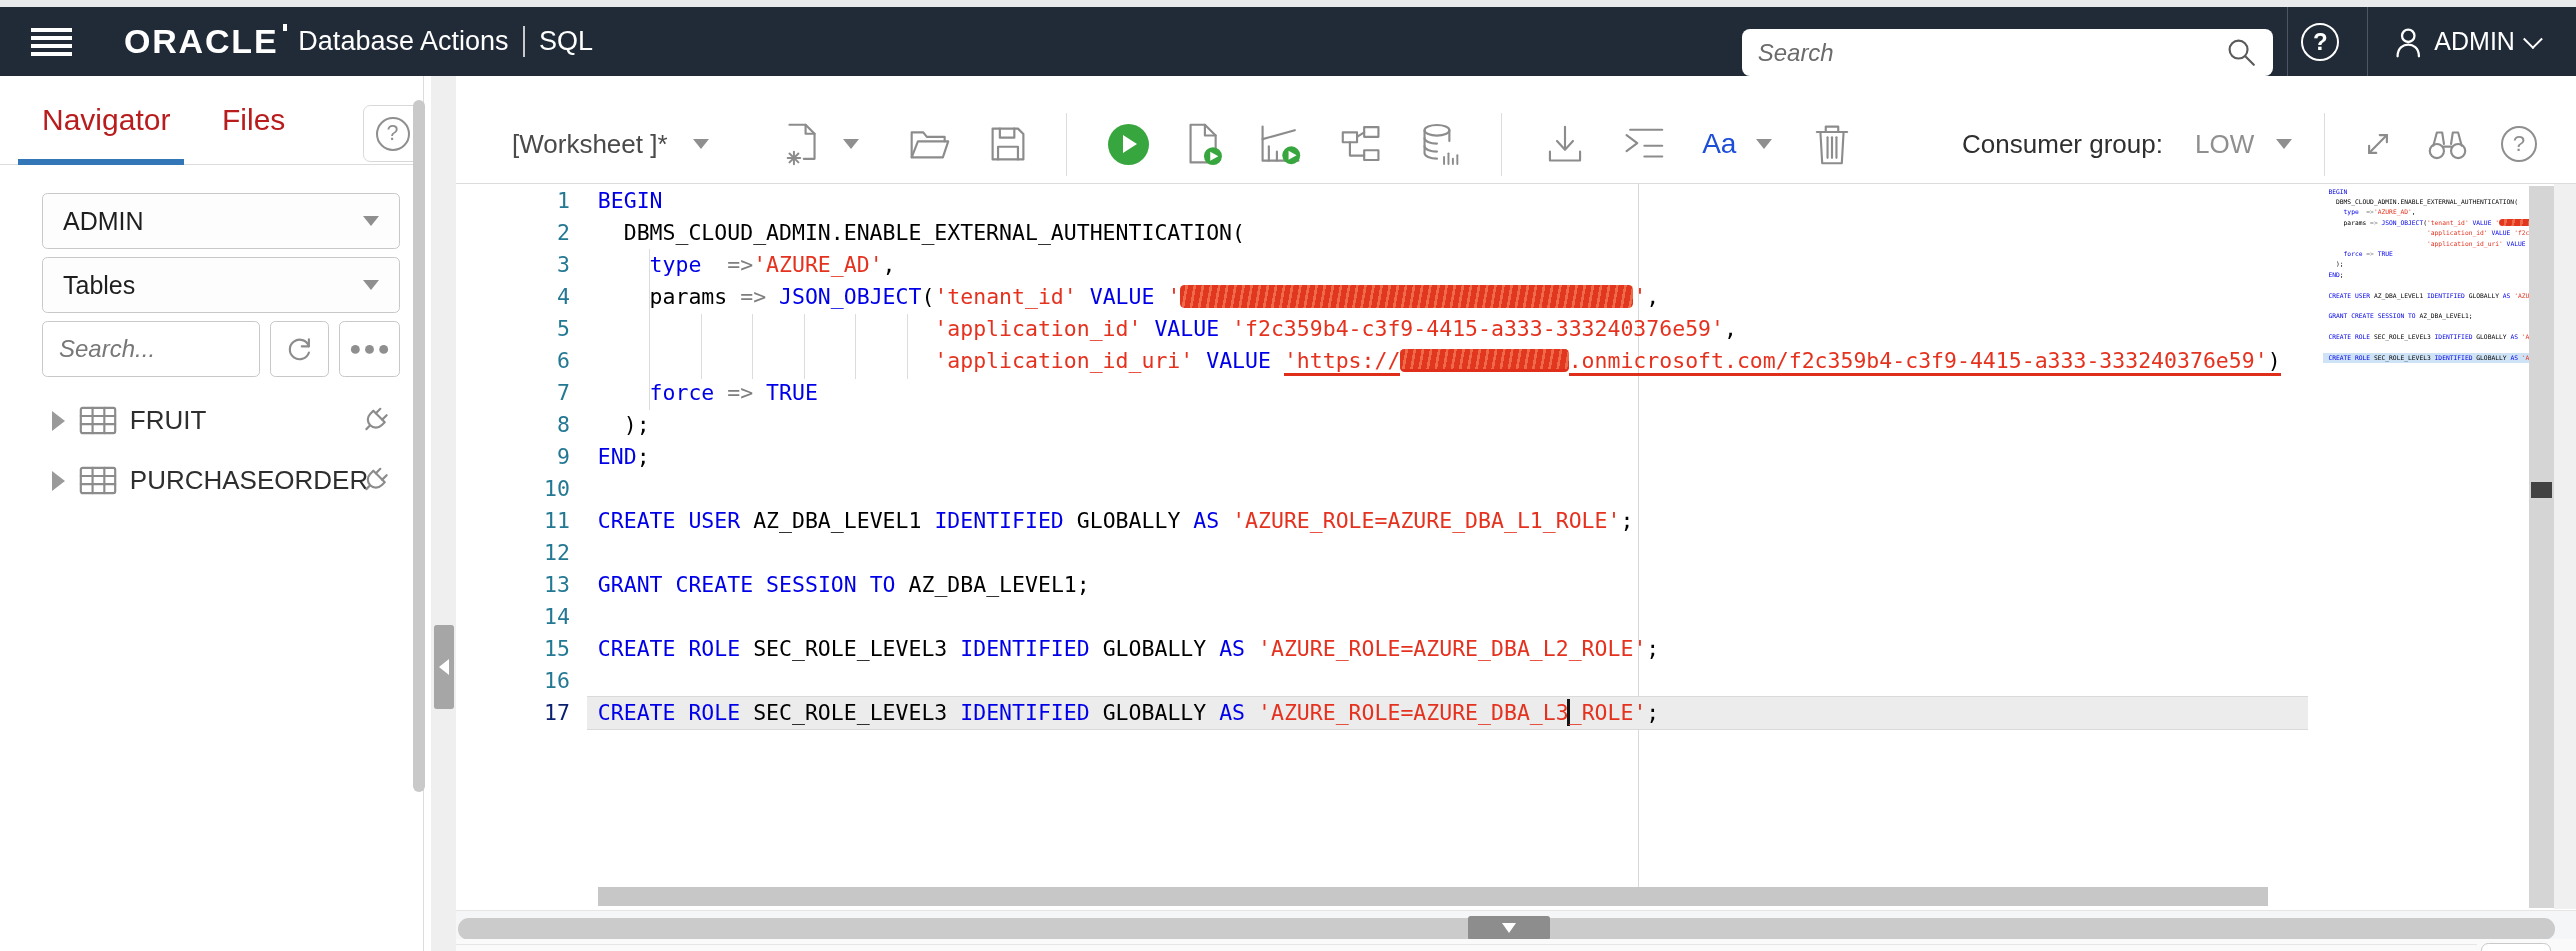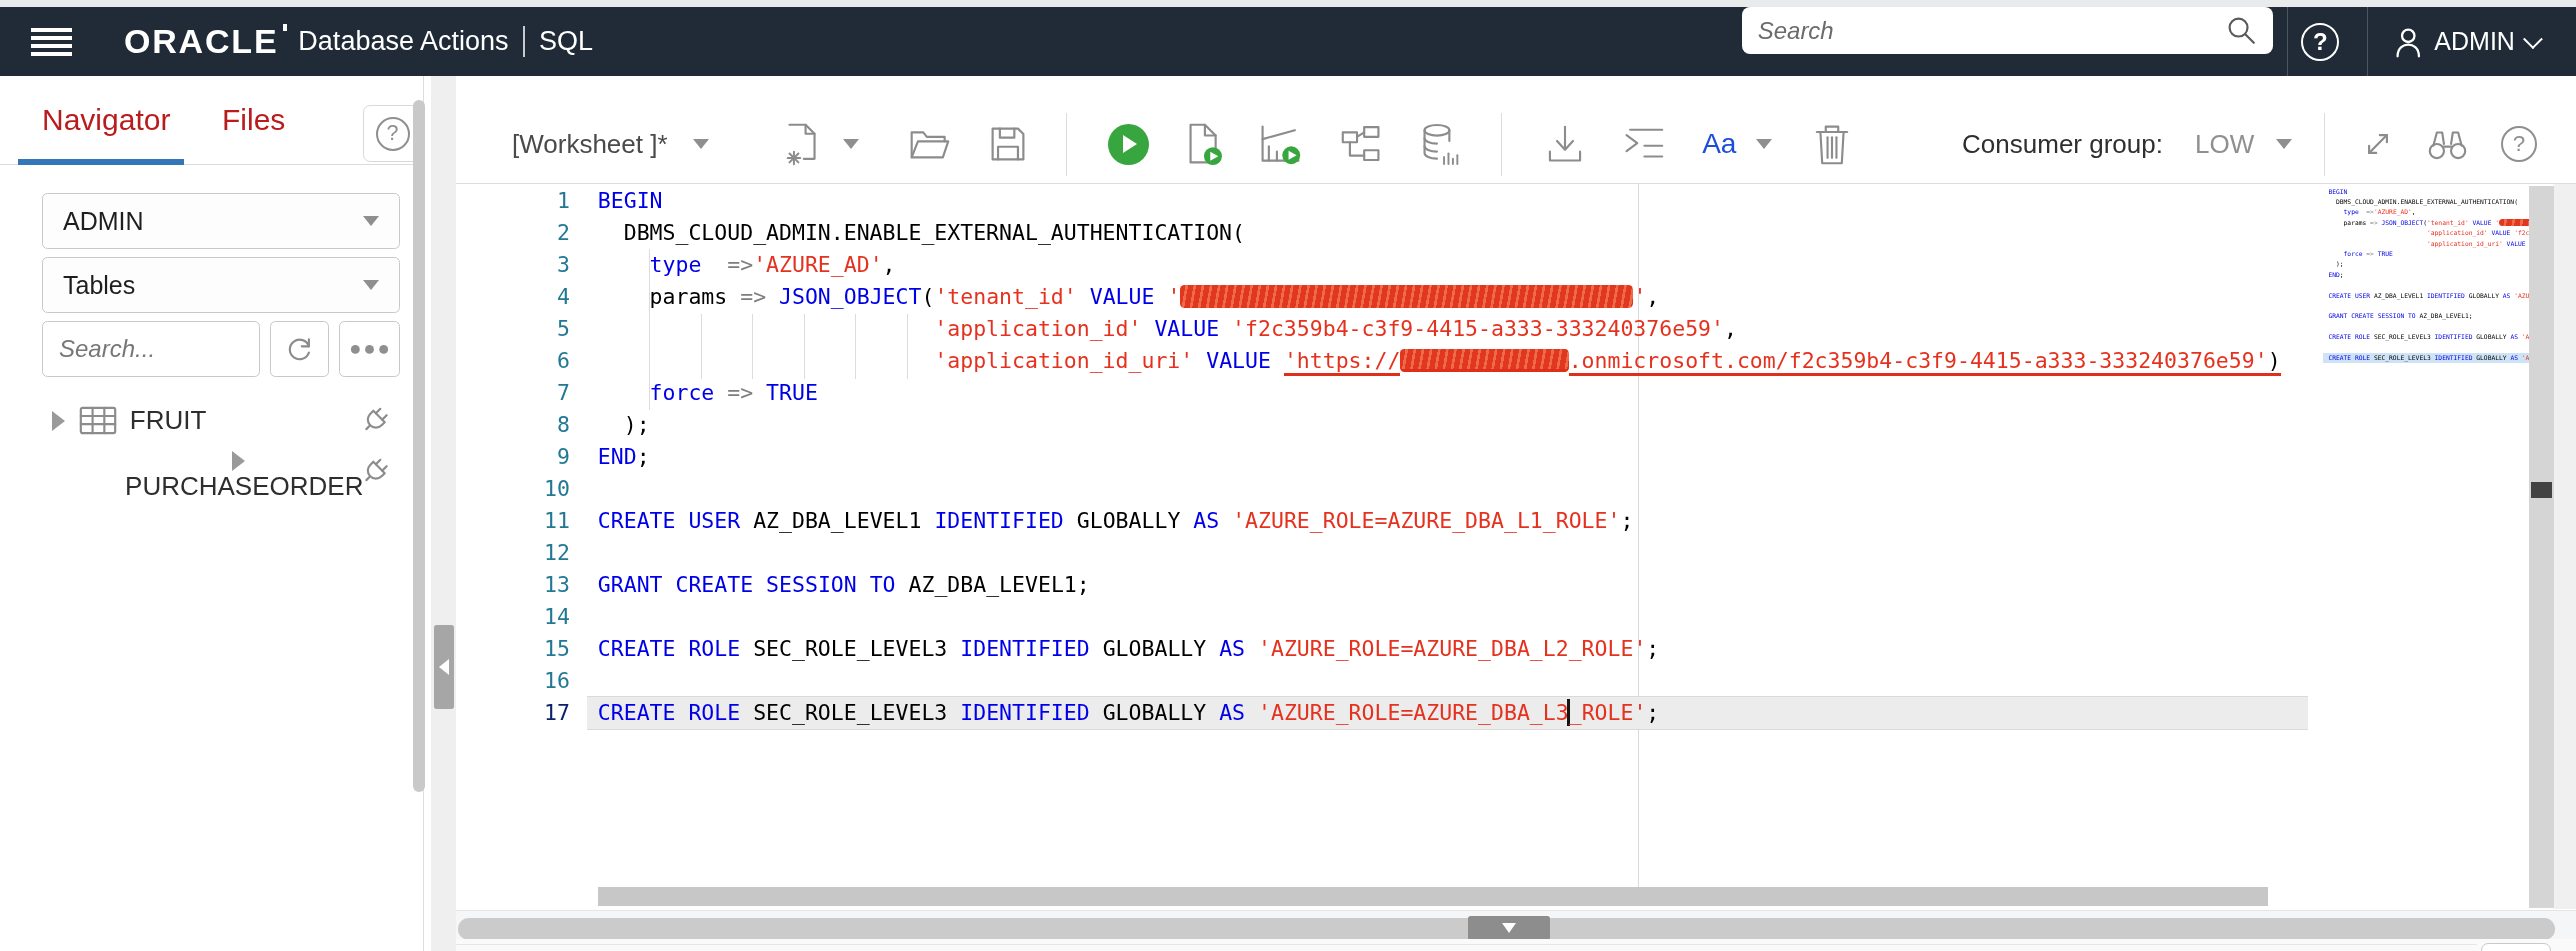--- a/index.html
+++ b/index.html
@@ -11,21 +11,21 @@
   .top-strip { position:absolute; left:0; top:0; width:2576px; height:7.2px; background:#e8eaec; }
   .app-header { position:absolute; left:0; top:7.2px; width:2576px; height:69px;
                 background:#202b37; color:#fff; display:flex; align-items:center; }
   .hamburger { width:41px; height:28px; margin-left:31px; cursor:pointer;
                background:repeating-linear-gradient(to bottom,#fff 0 4px,transparent 4px 8px); }
   .brand { margin-left:52px; font-size:34px; font-weight:700; letter-spacing:1.8px; position:relative; }
   .brand-mark { position:absolute; right:-9px; top:1.8px; width:4.5px; height:7.2px; background:#fff; }
   .app-title { margin-left:20px; font-size:27px; font-weight:400; }
   .title-divider { width:1.8px; height:30.5px; background:rgba(255,255,255,.75); margin:0 14.3px; }
   .app-section { font-size:27px; font-weight:400; }
-  .header-right { margin-left:auto; display:flex; align-items:flex-start; height:100%; }
+  .header-right { margin-left:auto; display:flex; align-items:flex-end; height:100%; }
   .header-search { width:531px; height:47px; background:#fff; border-radius:8px;
                    display:flex; align-items:center; padding:0 16px; }
   .header-search input { flex:1; border:none; outline:none; font-size:24px; font-style:italic;
                          color:#333; background:transparent; font-family:"Liberation Sans",sans-serif; }
   .header-search input::placeholder { color:#6b6b6b; }
   .hdr-sep { width:0.9px; height:69px; background:#4d5761; margin-left:14.3px; }
   .hdr-help { width:65px; height:69px; display:flex; align-items:center; justify-content:center; cursor:pointer; }
   .q-circle { width:38px; height:38px; border:2.7px solid #fff; border-radius:50%;
               display:flex; align-items:center; justify-content:center; font-size:24px; font-weight:700; }
   .user-menu { display:flex; align-items:center; gap:10.8px; padding:0 36px 0 25px; height:100%; cursor:pointer; }
@@ -223,21 +223,21 @@
     <span class="tree-label">FRUIT</span>
     <svg class="icon tree-plug" width="30.5" height="30.5" viewBox="0 0 34 34">
       <g transform="rotate(45 17 17)">
         <line x1="12" y1="4" x2="12" y2="11"></line>
         <line x1="22" y1="4" x2="22" y2="11"></line>
         <path d="M8 11 H26 V16 A9 9 0 0 1 8 16 Z"></path>
         <line x1="17" y1="25" x2="17" y2="31"></line>
       </g>
     </svg>
   </div>
-  <div class="tree-row" style="top:375px;flex-direction:column;">
+  <div class="tree-row" style="top:384px;">
     <div class="tri-right"></div>
     <svg class="icon" style="margin-left:14.3px" width="38" height="29" viewBox="0 0 42 32">
       <rect x="2" y="2" width="38" height="28" rx="2"></rect>
       <line x1="2" y1="11" x2="40" y2="11"></line>
       <line x1="2" y1="20" x2="40" y2="20"></line>
       <line x1="15" y1="2" x2="15" y2="30"></line>
       <line x1="28" y1="2" x2="28" y2="30"></line>
     </svg>
     <span class="tree-label">PURCHASEORDER</span>
     <svg class="icon tree-plug" width="30.5" height="30.5" viewBox="0 0 34 34">

